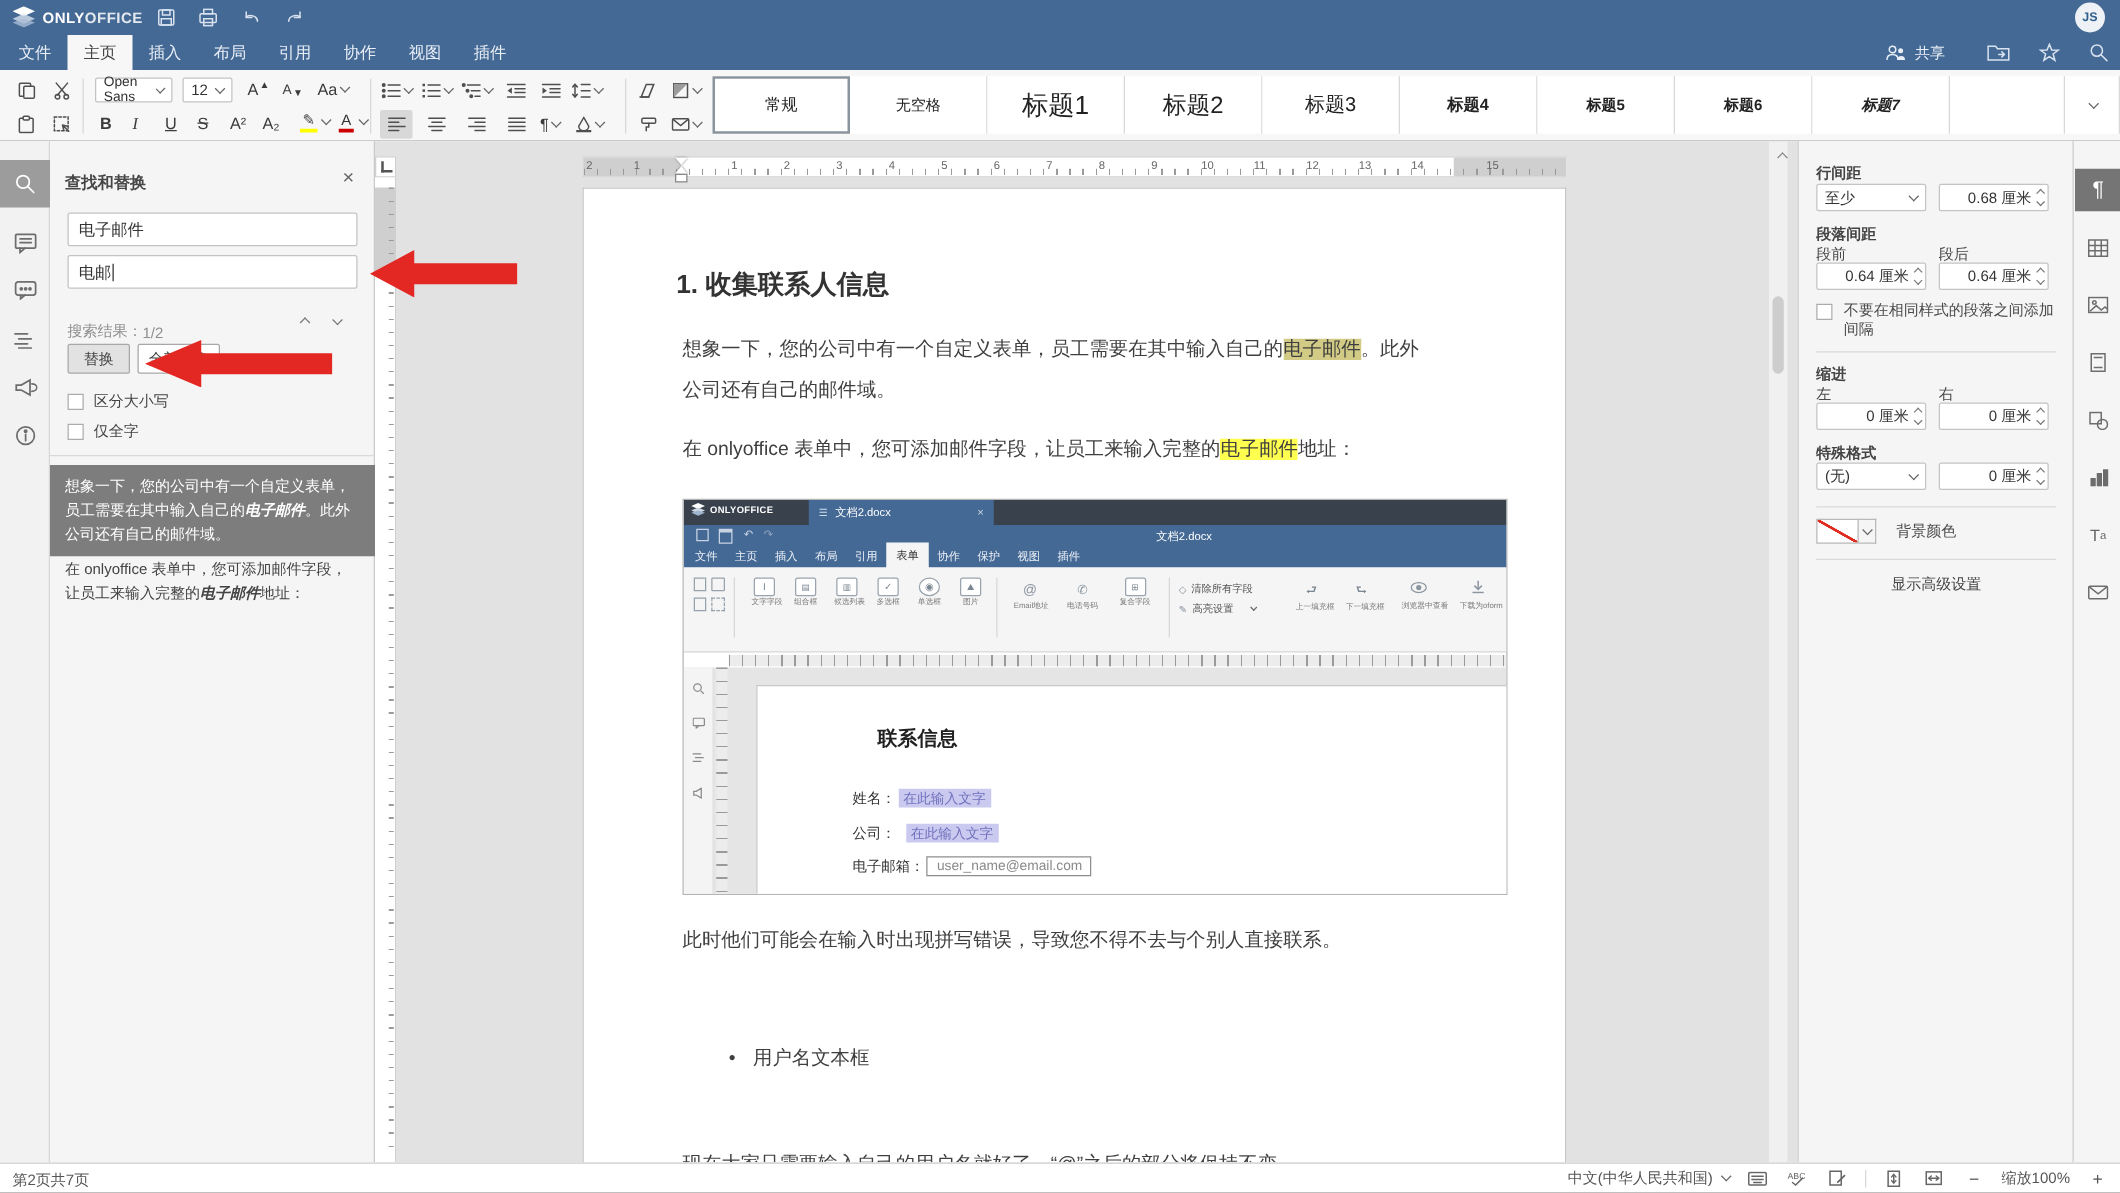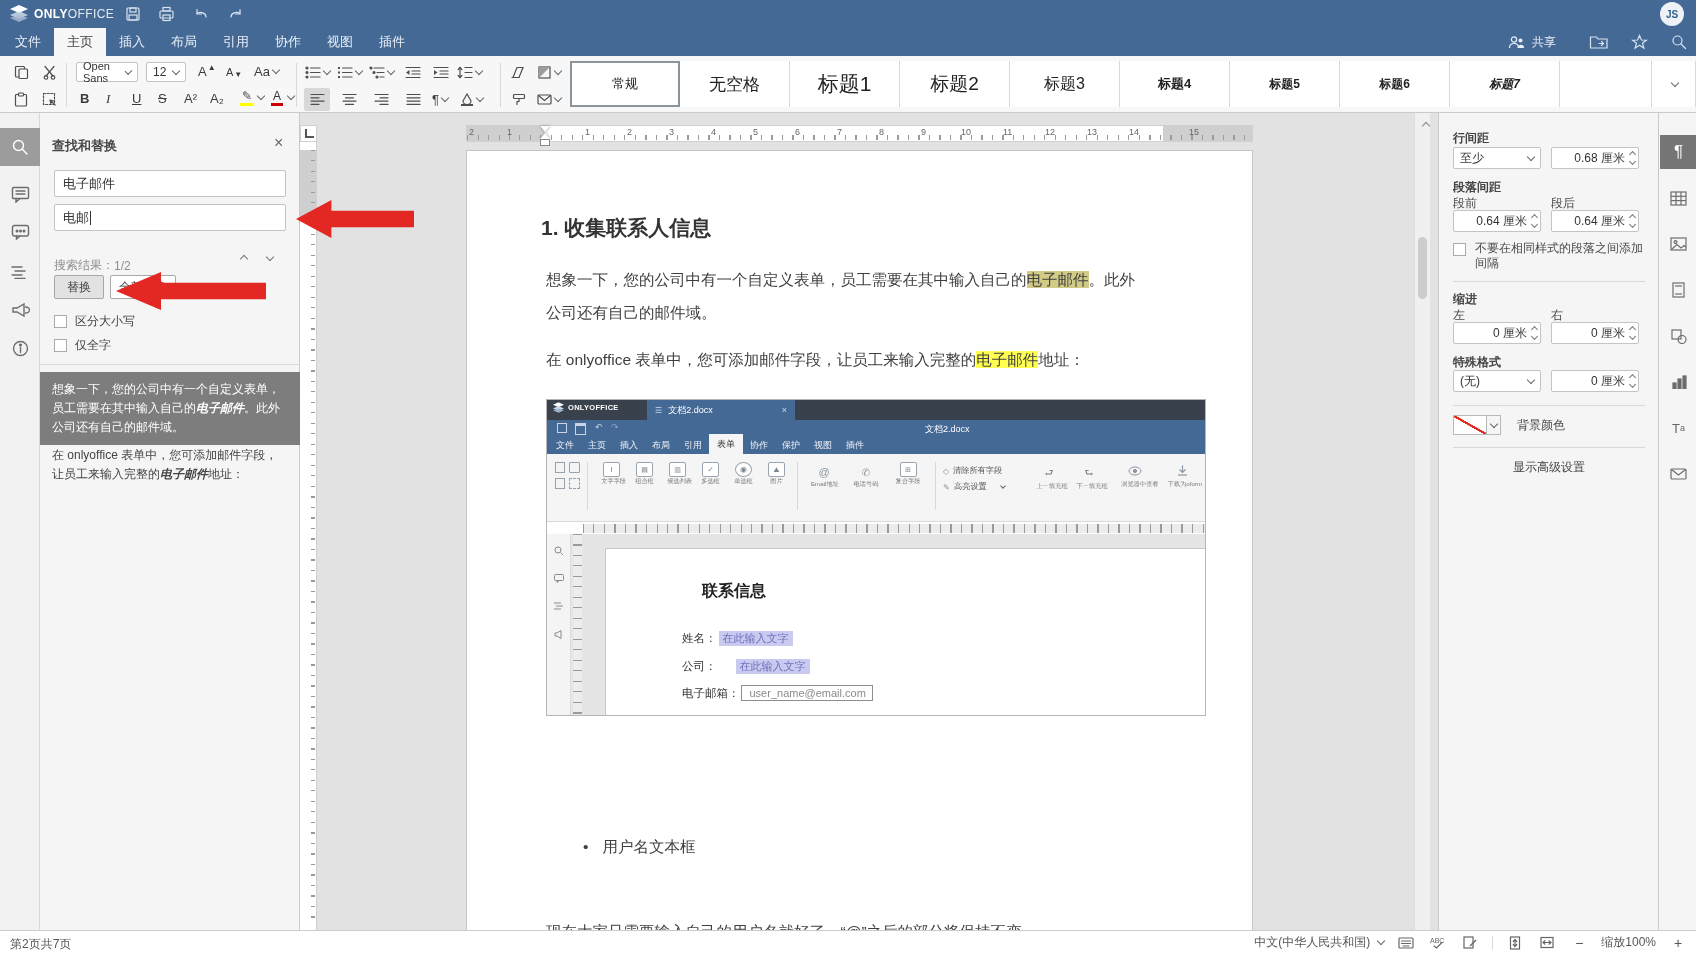--- a/index.html
+++ b/index.html
@@ -4,21 +4,21 @@
 <style>
   html,body{margin:0;padding:0;background:#888;}
   .app{position:relative;width:1696px;height:954px;background:#fff;overflow:hidden;
        font-family:"Liberation Sans",sans-serif;color:#444;-webkit-font-smoothing:antialiased;}
   .abs{position:absolute;}
   .flex{display:flex;align-items:center;}
   
   .hdr1{left:0;top:0;width:1696px;height:28px;background:#446995;}
   .hdr2{left:0;top:28px;width:1696px;height:28px;background:#446995;}
   .logo-txt{color:#fff;font-size:12px;font-weight:bold;letter-spacing:.4px;}
-  .logo-txt b{font-weight:bold}.logo-txt span{font-weight:normal;opacity:.85}
+  .logo-txt b{font-weight:bold}.logo-txt span{font-weight:bold;opacity:.85}
   .hic{width:26px;height:22px;display:flex;align-items:center;justify-content:center;cursor:pointer}
   .hic svg{stroke:#d9e3f0;fill:none;stroke-width:1.2;stroke-linecap:round}
   .doc-title{color:#fff;font-size:12.5px;}
   .avatar{width:24px;height:24px;border-radius:50%;background:#eef2f6;color:#31608d;
           font-size:10px;font-weight:bold;display:flex;align-items:center;justify-content:center;}
   .tabs{height:28px;display:flex;}
   .tab{height:28px;padding:0 13px;display:flex;align-items:center;color:#e8eef6;font-size:13px;cursor:pointer;}
   .tab.active{background:#f7f7f7;color:#444;}
   .hdr-right{color:#e8eef6;font-size:12px;gap:6px}
   
@@ -357,21 +357,21 @@
     <div class="tb abs" style="left:536px;top:32px">
       <svg width="15" height="11" viewBox="0 0 15 11">
           <rect x="1" y="1" width="13" height="9" rx="1"></rect>
           <polyline points="1.5,1.5 7.5,6.5 13.5,1.5"></polyline>
         </svg>
         <i class="chev"></i>
     </div>
 
     <div class="abs flex" style="left:570px;top:5px">
       <div class="stylecell" style="border:2px solid #8a949d;font-size:13px">常规</div>
-      <div class="stylecell" style="font-size:17px">无空格</div>
+      <div class="stylecell" style="font-size:12px">无空格</div>
       <div class="stylecell" style="font-size:21px">标题1</div>
       <div class="stylecell" style="font-size:19px">标题2</div>
       <div class="stylecell" style="font-size:16px">标题3</div>
       <div class="stylecell" style="font-size:13px;font-weight:bold">标题4</div>
       <div class="stylecell" style="font-size:12px;font-weight:bold">标题5</div>
       <div class="stylecell" style="font-size:12px;font-weight:bold">标题6</div>
       <div class="stylecell" style="font-size:12px;font-weight:bold;font-style:italic">标题7</div>
       <div class="stylecell" style="width:92px"></div>
       <div class="stylecell" style="width:44px">
           <i class="chev"></i>
@@ -621,32 +621,33 @@
                 <path d="M1 3 h2 l4 -2.5 v8 l-4 -2.5 h-2 z" stroke="#8a8a8a" fill="none"></path>
               </svg>
           </div>
           <div class="abs vruler-ticks" style="left:26px;top:0;width:9px;height:183px;background-color:#ececec"></div>
           <div class="abs" style="left:58px;top:14px;width:602px;height:169px;background:#fff;border-left:1px solid #c8c8c8;border-top:1px solid #c8c8c8">
             <div class="abs" style="left:96px;top:32px;font-size:16px;font-weight:bold;color:#222">联系信息</div>
             <div class="abs flex" style="left:76px;top:82px;font-size:11.5px;color:#333;gap:2px">
               <span>姓名：</span>
               <span class="lav" style="font-size:11px">在此输入文字</span>
             </div>
-            <div class="abs flex" style="left:76px;top:110px;font-size:11.5px;color:#333;gap:19px">
+            <div class="abs flex" style="left:76px;top:110px;font-size:11.5px;color:#333;gap:8px">
               <span>公司：</span>
               <span class="lav" style="font-size:11px">在此输入文字</span>
             </div>
             <div class="abs flex" style="left:76px;top:136px;font-size:11.5px;color:#333;gap:1px">
               <span>电子邮箱：</span>
               <span style="border:1px solid #8e8e8e;background:#fff;color:#8a8a8a;font-size:11px;padding:1px 6px 1px 8px">user_name@email.com</span>
             </div>
           </div>
         </div>
       </div>
 
+      <div class="abs doc-text" style="left:79px;top:585px;width:620px">此时他们可能会在输入时出现拼写错误，导致您不得不去与个别人直接联系。</div>
       <div class="abs doc-text" style="left:116px;top:682px;line-height:27px">
         <span style="margin-right:14px">•</span><span>用户名文本框</span>
       </div>
       <div class="abs doc-text" style="left:79px;top:764px;width:640px">现在大家只需要输入自己的用户名就好了，“@”之后的部分将保持不变。</div>
     </div>
 
     <div class="abs" style="left:1114px;top:0;width:16px;height:817px;background:#f0f0f0;border-left:1px solid #ddd;box-sizing:border-box">
       <i class="chev up abs" style="left:5px;top:7px;border-color:#888"></i>
       <div class="abs" style="left:3px;top:124px;width:9px;height:62px;background:#cdcdcd;border-radius:5px"></div>
     </div>

